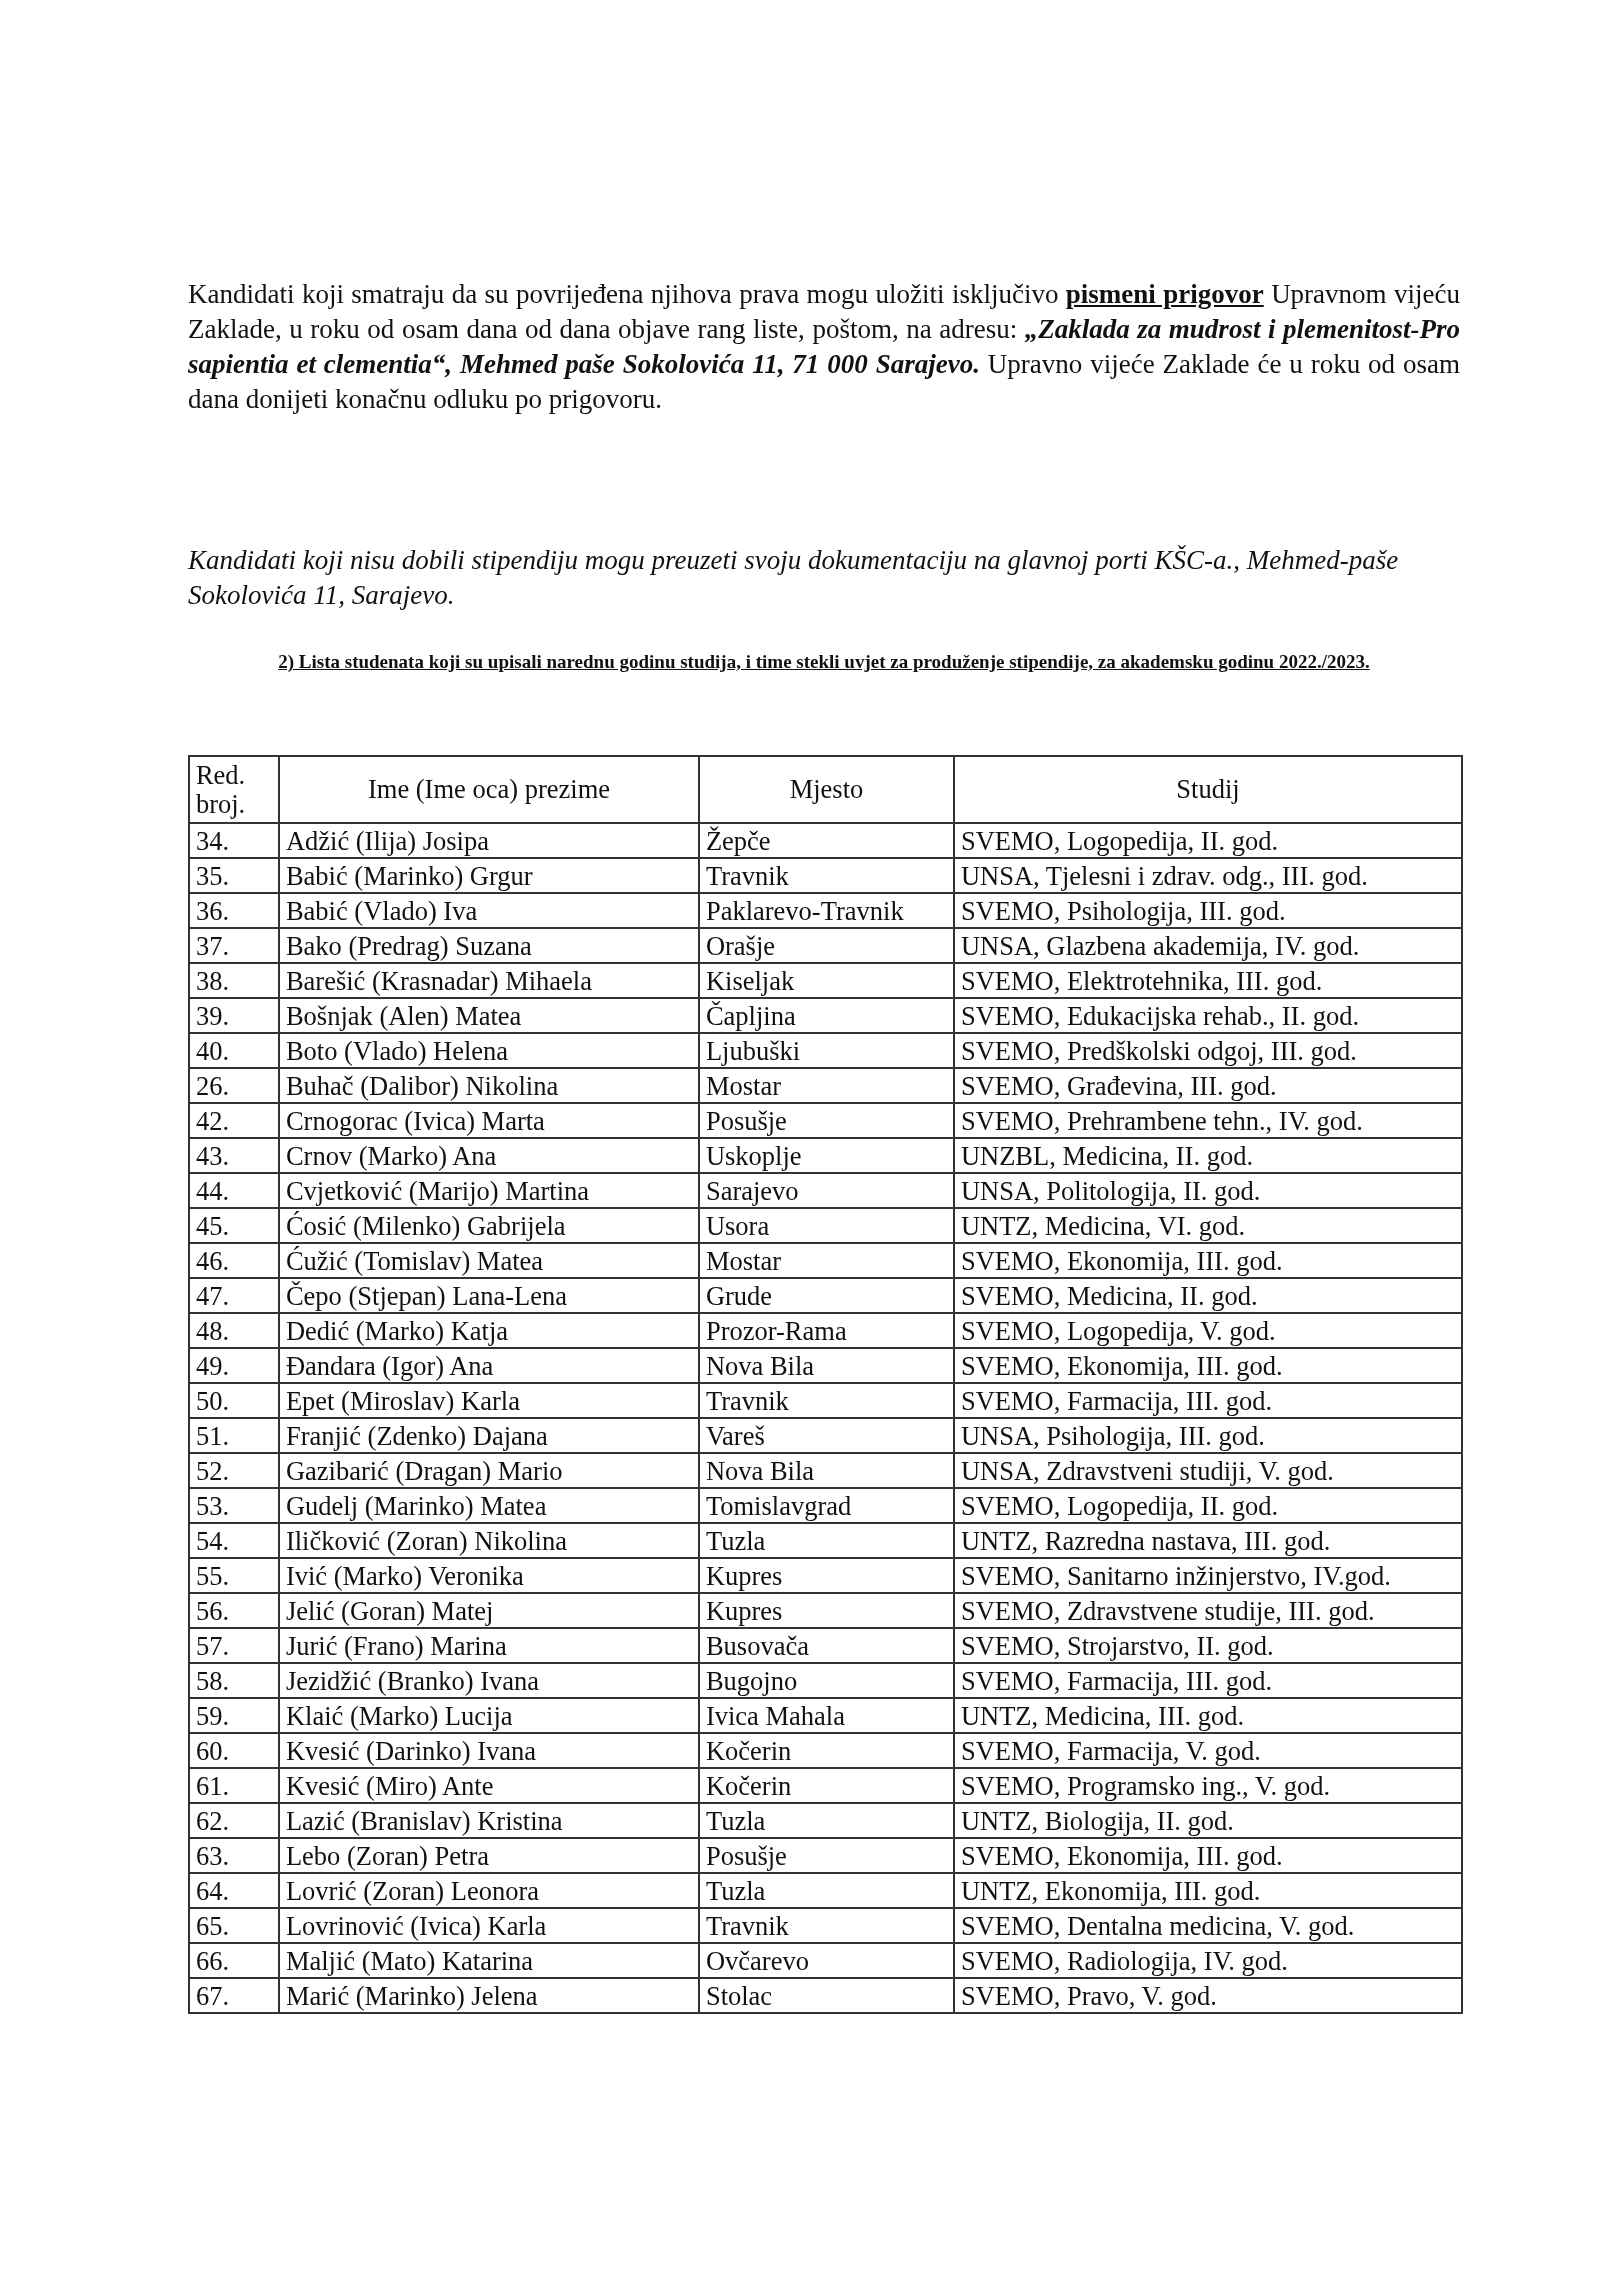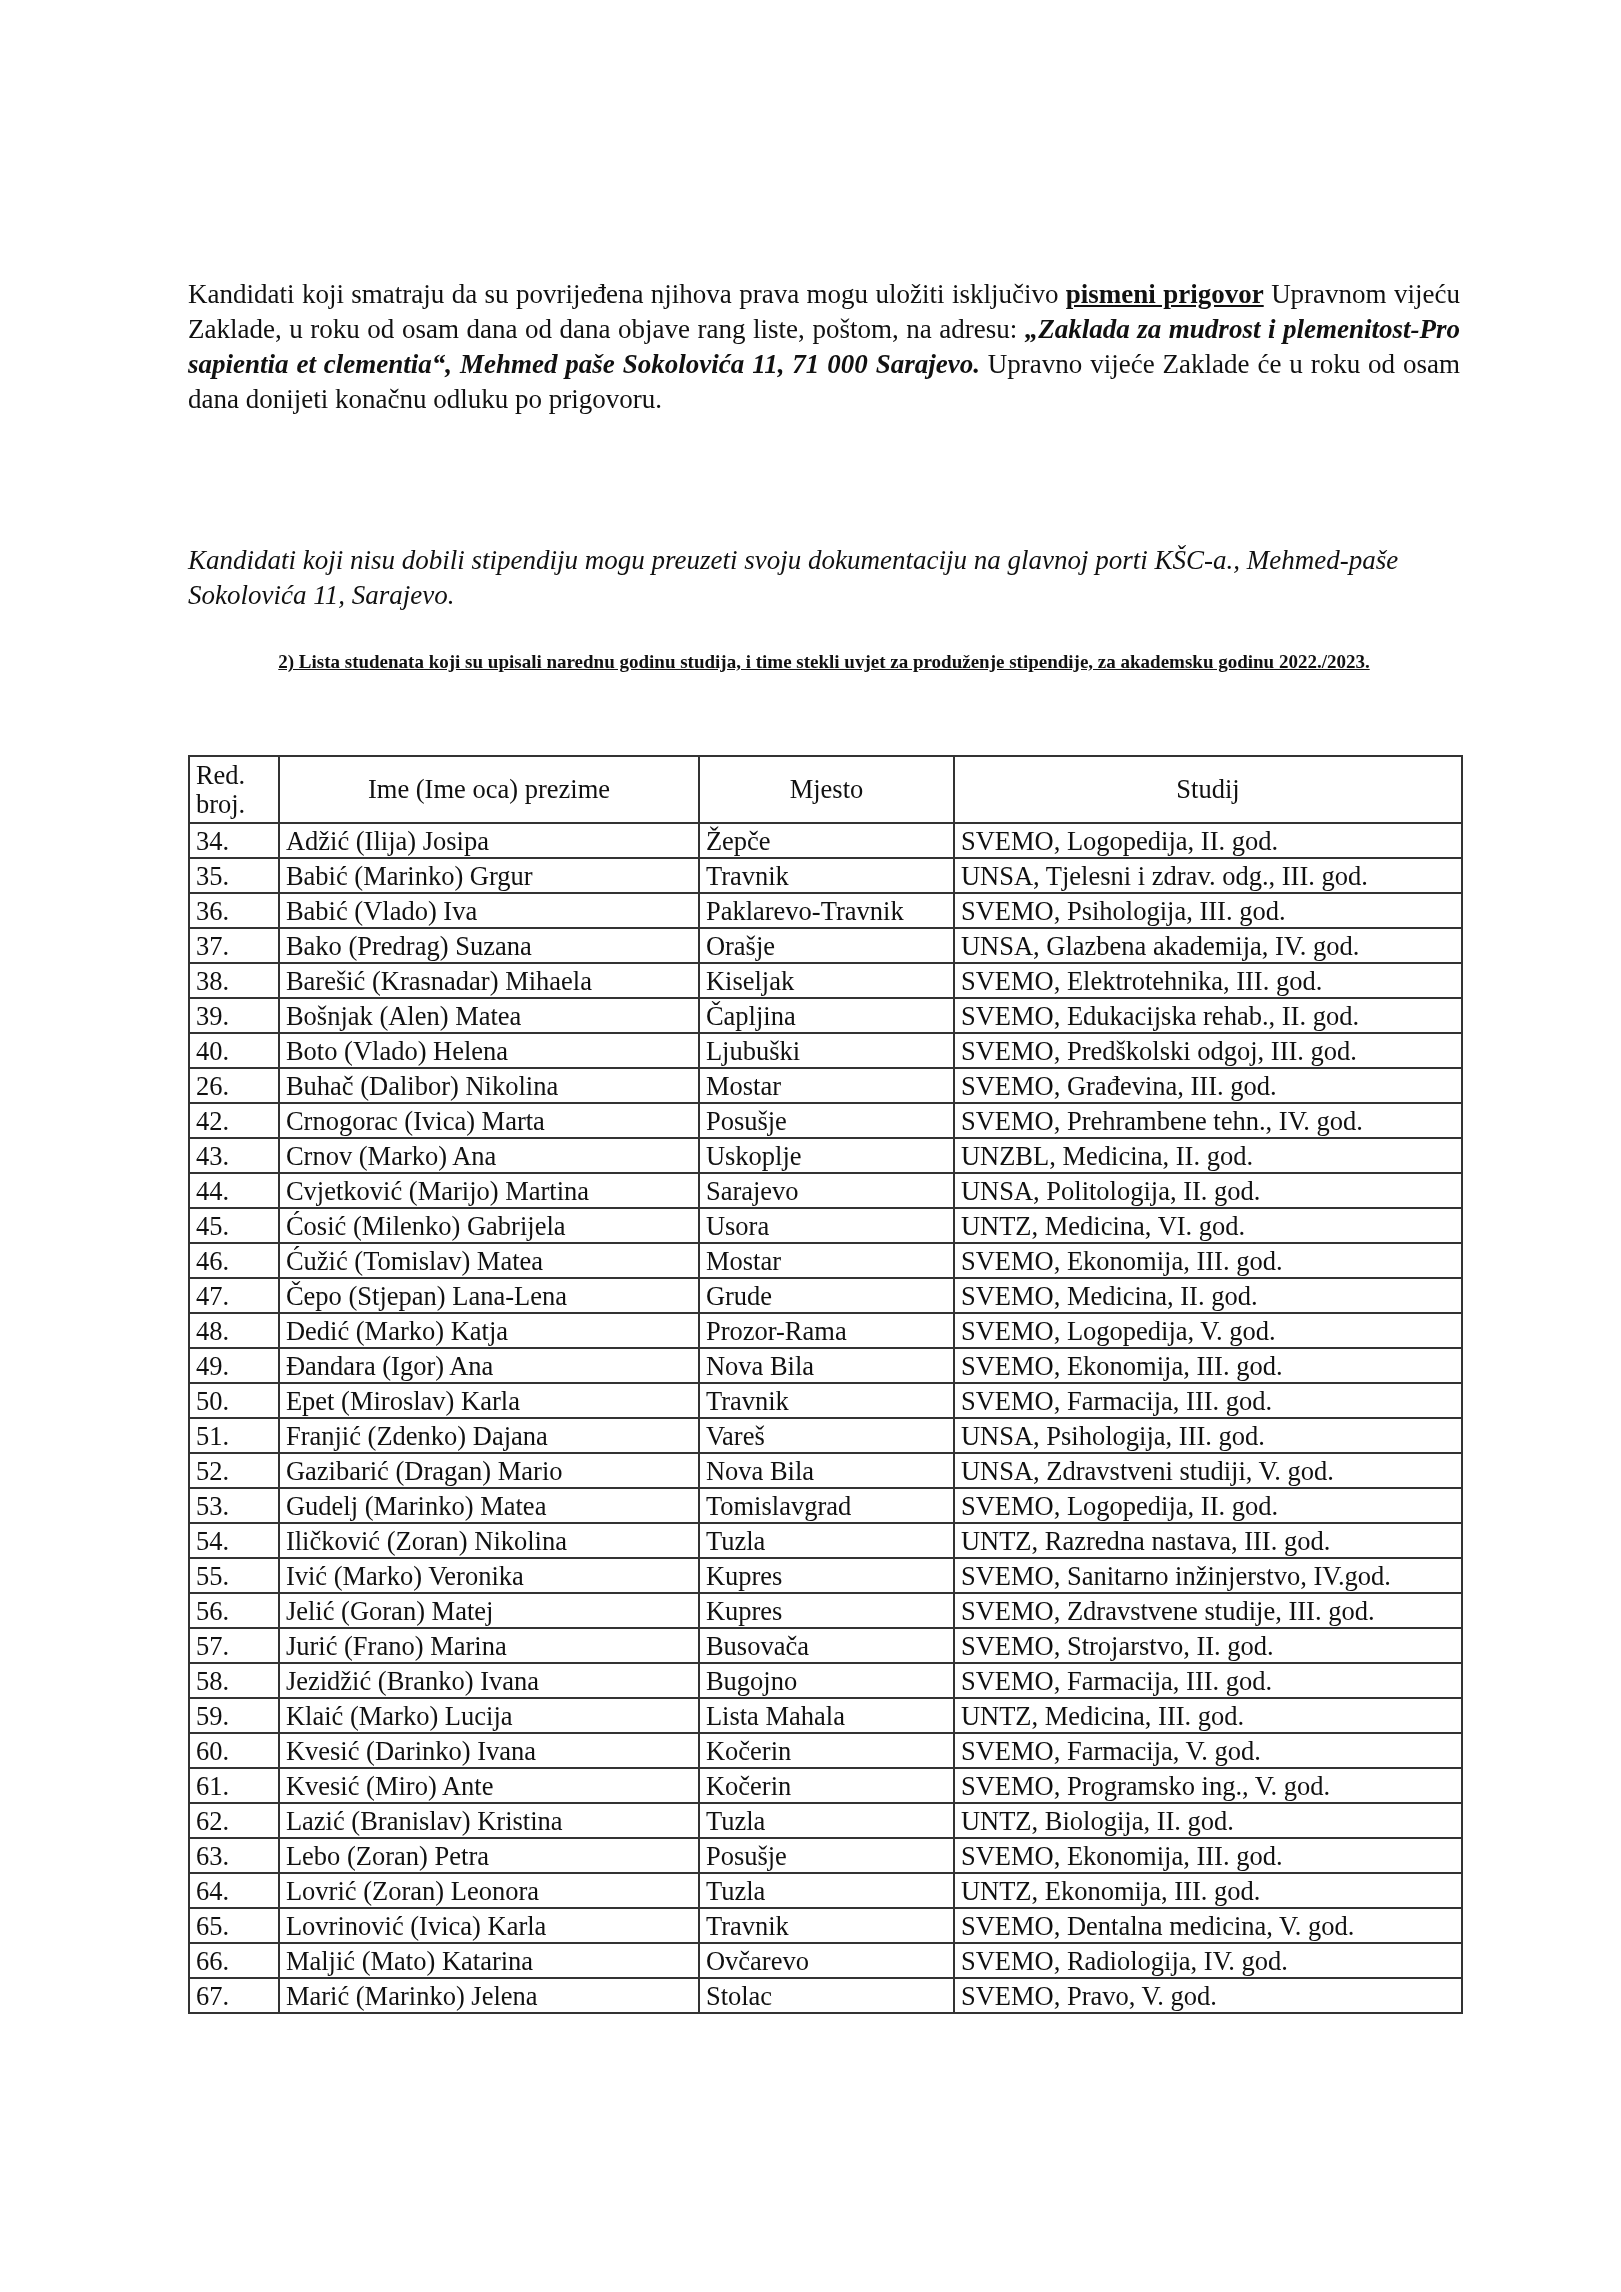--- a/index.html
+++ b/index.html
@@ -192,21 +192,21 @@
       </tr>
       <tr>
         <td>58.</td>
         <td>Jezidžić (Branko) Ivana</td>
         <td>Bugojno</td>
         <td>SVEMO, Farmacija, III. god.</td>
       </tr>
       <tr>
         <td>59.</td>
         <td>Klaić (Marko) Lucija</td>
-        <td>Lista Mahala</td>
+        <td>Ivica Mahala</td>
         <td>UNTZ, Medicina, III. god.</td>
       </tr>
       <tr>
         <td>60.</td>
         <td>Kvesić (Darinko) Ivana</td>
         <td>Kočerin</td>
         <td>SVEMO, Farmacija, V. god.</td>
       </tr>
       <tr>
         <td>61.</td>

